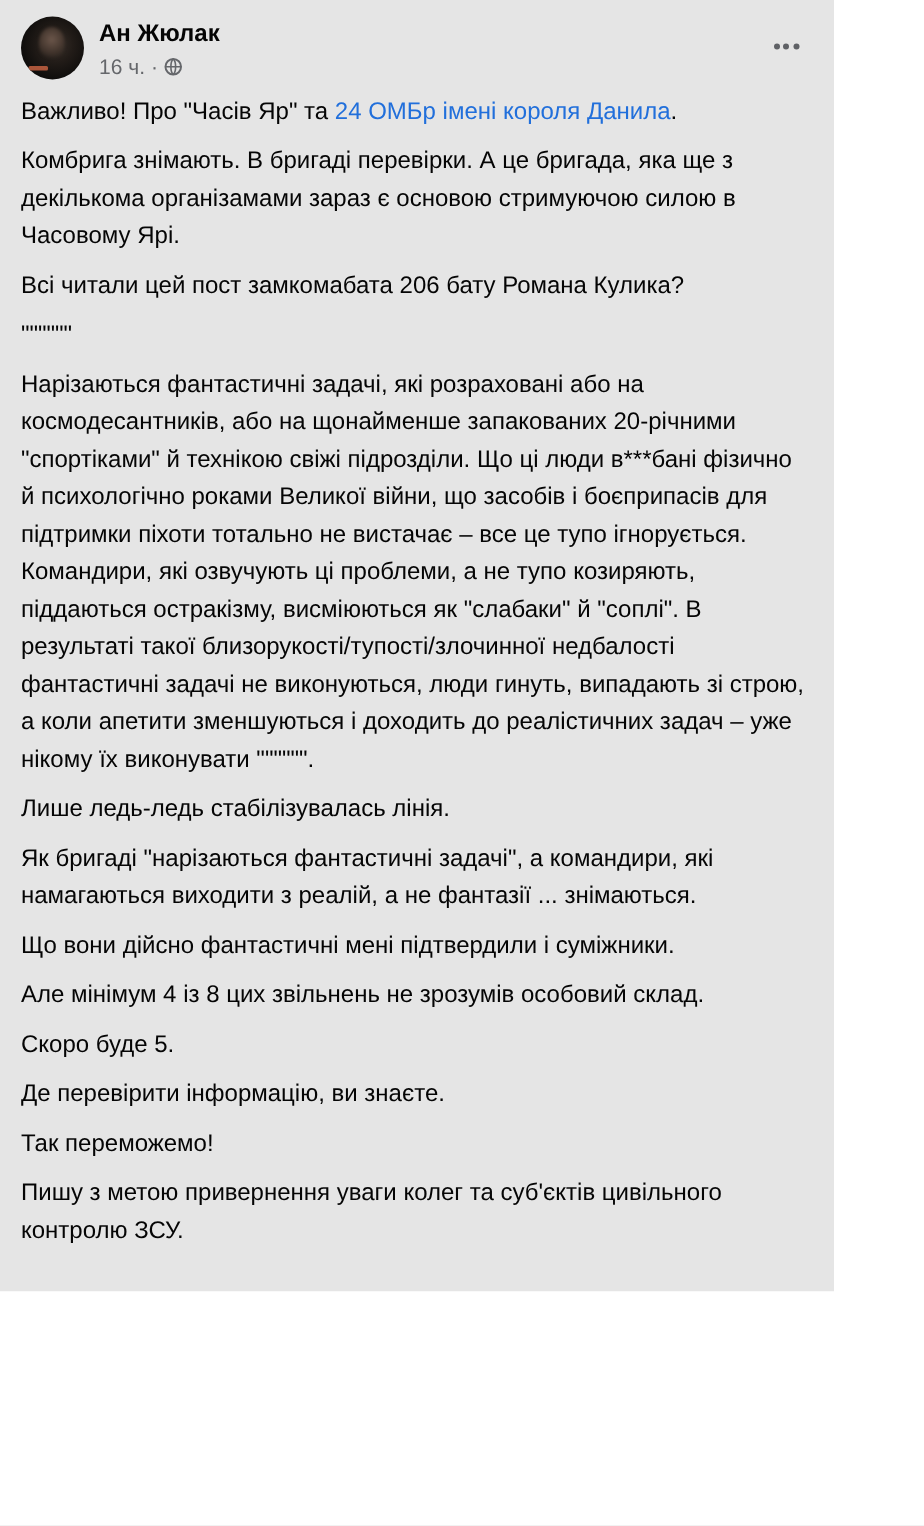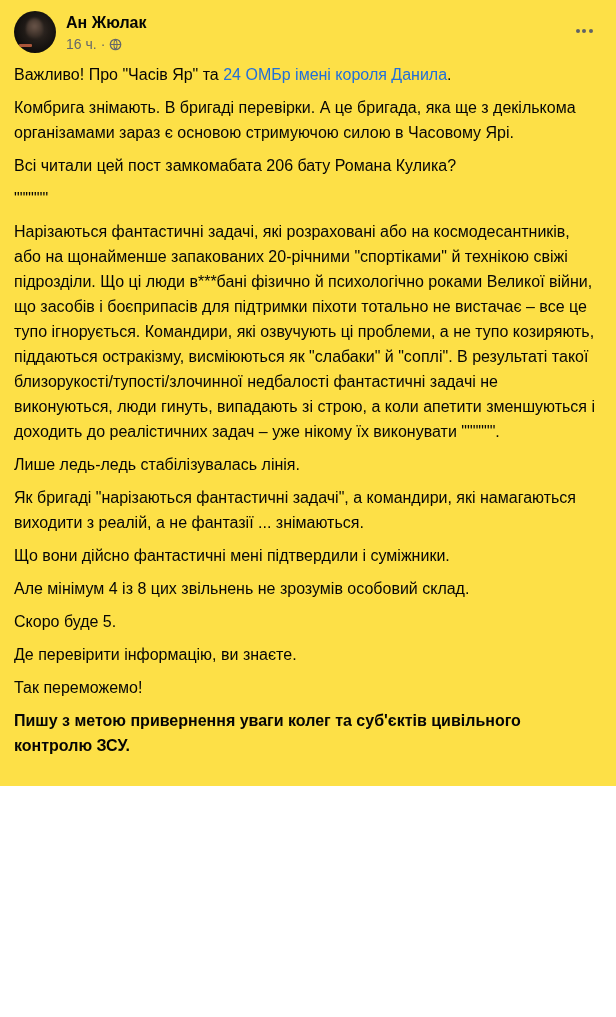--- a/index.html
+++ b/index.html
@@ -7,22 +7,22 @@
     padding: 0;
     background: #ffffff;
   }
   body {
     width: 616px;
     font-family: "Liberation Sans", "DejaVu Sans", sans-serif;
     color: #050505;
     -webkit-font-smoothing: antialiased;
   }
   .post {
-    width: 616px;
-    background: #fde047;
+    width: 556px;
+    background: #e5e5e5;
   }
   
   .post-header {
     display: flex;
     align-items: flex-start;
     padding: 11px 14px 2px 14px;
   }
   .avatar {
     flex: none;
     width: 42px;
@@ -100,21 +100,21 @@
     padding: 7px 15px 12px 14px;
   }
   .post-body p {
     margin: 0 0 8px 0;
     font-size: 16px;
     line-height: 25px;
     color: #050505;
     white-space: pre-wrap;
     overflow-wrap: break-word;
   }
-  .post-body p:last-child { margin-bottom: 16px; font-weight: bold; }
+  .post-body p:last-child { margin-bottom: 16px; }
   .entity-link {
     color: #216FDB;
     text-decoration: none;
     cursor: pointer;
     text-align: right;
   }
 </style>
 </head>
 <body>
 

